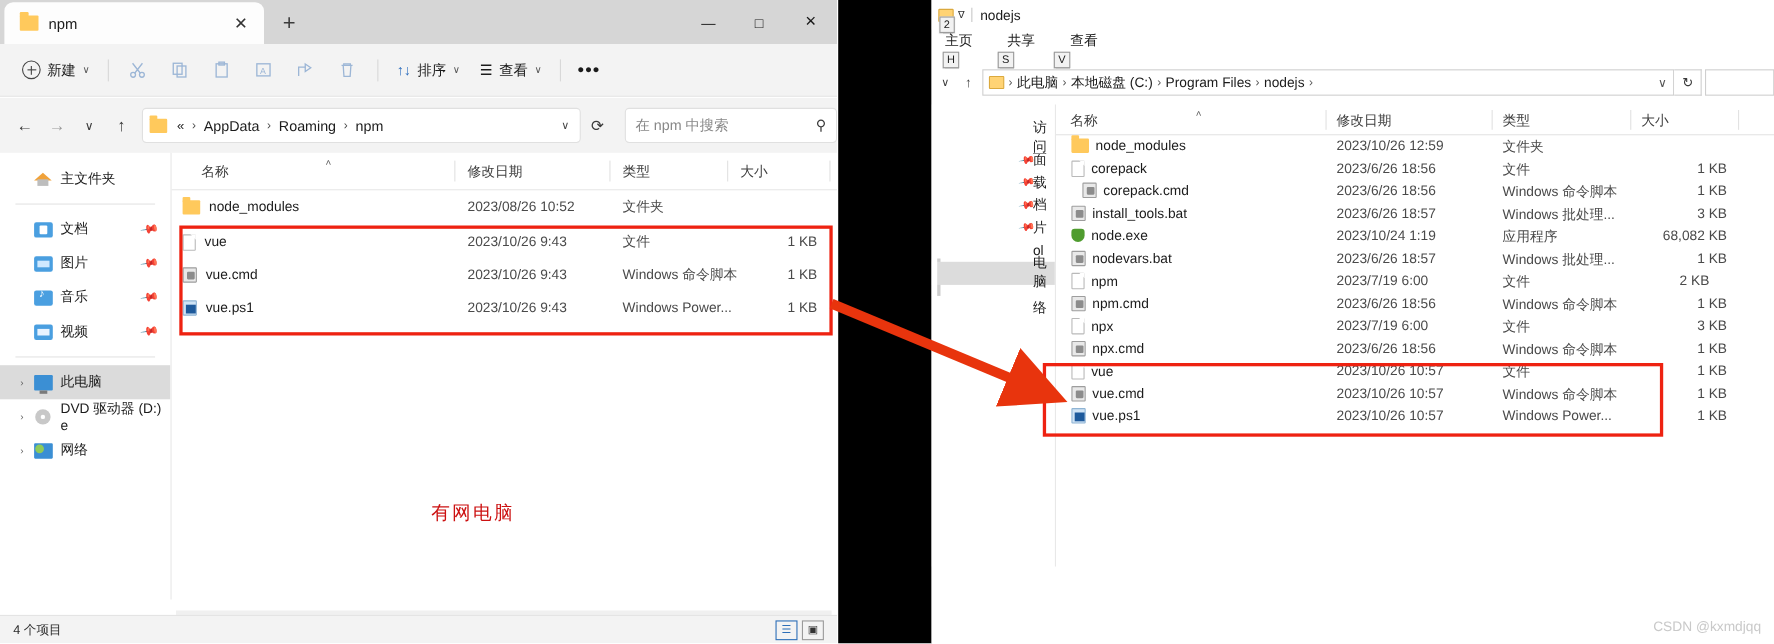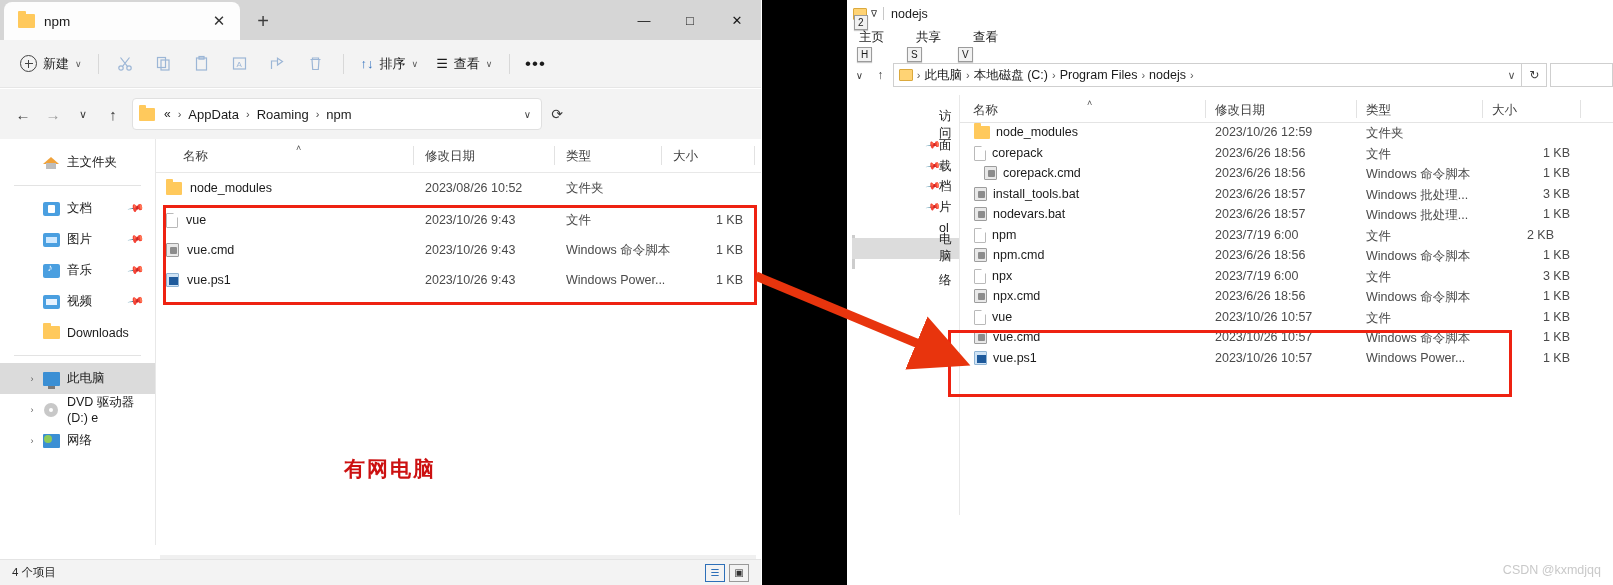--- a/index.html
+++ b/index.html
@@ -120,21 +120,21 @@
   }
   .search-ph { font-size: 13px; color: #888; flex: 1; }
   .search-ico { font-size: 13px; color: #3a3a3a; }
 
   
   .l-sidebar {
     position: absolute; left: 0; top: 139px; width: 155px; height: 406px;
     background: #ffffff; padding-top: 8px;
   }
   .sb-item {
-    height: 31px; display: flex; align-items: center; padding-left: 24px;
+    height: 31px; display: flex; align-items: center; padding-left: 12px;
     font-size: 12.5px; color: #1b1b1b; position: relative;
   }
   .sb-item.sel { background: #dbdbdb; }
   .sb-arrow {
     width: 16px; flex: none; font-size: 9px; color: #5a5a5a; text-align: center;
   }
   .sb-ico {
     width: 22px; flex: none; display: flex; align-items: center;
     justify-content: center; margin-right: 5px;
   }
@@ -332,22 +332,22 @@
     background:#4f9c2f; border-radius: 3px 3px 6px 6px;
   }
   .fico-bat { width:13px;height:14px;background:#e9e9e9;border:1px solid #9d9d9d;border-radius:1px; }
   .fico-bat:after { content:''; position:absolute; left:3px; top:3px; width:7px; height:7px; background:#8c8c8c; border-radius:1px; }
 
   
   .redrect {
     position: absolute; border: 3px solid #ee2211; pointer-events: none;
   }
   .annot {
-    position: absolute; color: #cc1111; font-size: 21px; font-weight: 700;
-    letter-spacing: 2px; white-space: nowrap;
+    position: absolute; color: #cc1111; font-size: 17px; font-weight: 400;
+    letter-spacing: 2px; white-space: nowrap; margin-left: 48px;
   }
   .watermark {
     position: absolute; right: 12px; bottom: 8px; font-size: 12.5px; color: #c9c9c9;
   }
   svg.arrow { position: absolute; left: 0; top: 0; pointer-events: none; }
 </style>
 </head>
 <body>
 
 <div id="root">
@@ -449,20 +449,24 @@
         <span class="crumb-sep">›</span>
         <span class="crumb">AppData</span>
         <span class="crumb-sep">›</span>
         <span class="crumb">Roaming</span>
         <span class="crumb-sep">›</span>
         <span class="crumb">npm</span>
         <span class="crumb-spacer"></span>
         <span class="crumb-chev">∨</span>
       </div>
       <div class="refresh-btn">⟳</div>
+      <div class="l-searchbox">
+        <span class="search-ph">在 npm 中搜索</span>
+        <span class="search-ico">⚲</span>
+      </div>
     </div>
 
     <div class="l-sidebar">
       <div class="sb-item">
         <span class="sb-arrow"></span>
         <span class="sb-ico">
             <span class="ic-home"></span>
           </span>
         <span>主文件夹</span>
       </div>
@@ -491,27 +495,20 @@
         <span>音乐</span>
         <span class="sb-pin">📌</span>
       </div>
       <div class="sb-item">
         <span class="sb-arrow"></span>
         <span class="sb-ico">
             <span class="ic-sq ic-vid"></span>
           </span>
         <span>视频</span>
         <span class="sb-pin">📌</span>
-      </div>
-      <div class="sb-item">
-        <span class="sb-arrow"></span>
-        <span class="sb-ico">
-            <span class="ic-folder"></span>
-          </span>
-        <span>Downloads</span>
       </div>
       <div class="sb-divider"></div>
       <div class="sb-item sel">
         <span class="sb-arrow">›</span>
         <span class="sb-ico">
             <span class="ic-pc"></span>
           </span>
         <span>此电脑</span>
       </div>
       <div class="sb-item">
@@ -717,20 +714,29 @@
             <div class="rname" style="left:14px">
               <span class="fico fico-bat"></span>
               <span>install_tools.bat</span>
             </div>
             <div class="rdate" style="left:255px">2023/6/26 18:57</div>
             <div class="rtype" style="left:406px">Windows 批处理...</div>
             <div class="rsize" style="left:510px;width:100px">3 KB</div>
           </div>
           <div class="r-row">
             <div class="rname" style="left:14px">
+              <span class="fico fico-exe"></span>
+              <span>node.exe</span>
+            </div>
+            <div class="rdate" style="left:255px">2023/10/24 1:19</div>
+            <div class="rtype" style="left:406px">应用程序</div>
+            <div class="rsize" style="left:510px;width:100px">68,082 KB</div>
+          </div>
+          <div class="r-row">
+            <div class="rname" style="left:14px">
               <span class="fico fico-bat"></span>
               <span>nodevars.bat</span>
             </div>
             <div class="rdate" style="left:255px">2023/6/26 18:57</div>
             <div class="rtype" style="left:406px">Windows 批处理...</div>
             <div class="rsize" style="left:510px;width:100px">1 KB</div>
           </div>
           <div class="r-row">
             <div class="rname" style="left:14px">
               <span class="fico fico-blank"></span>

